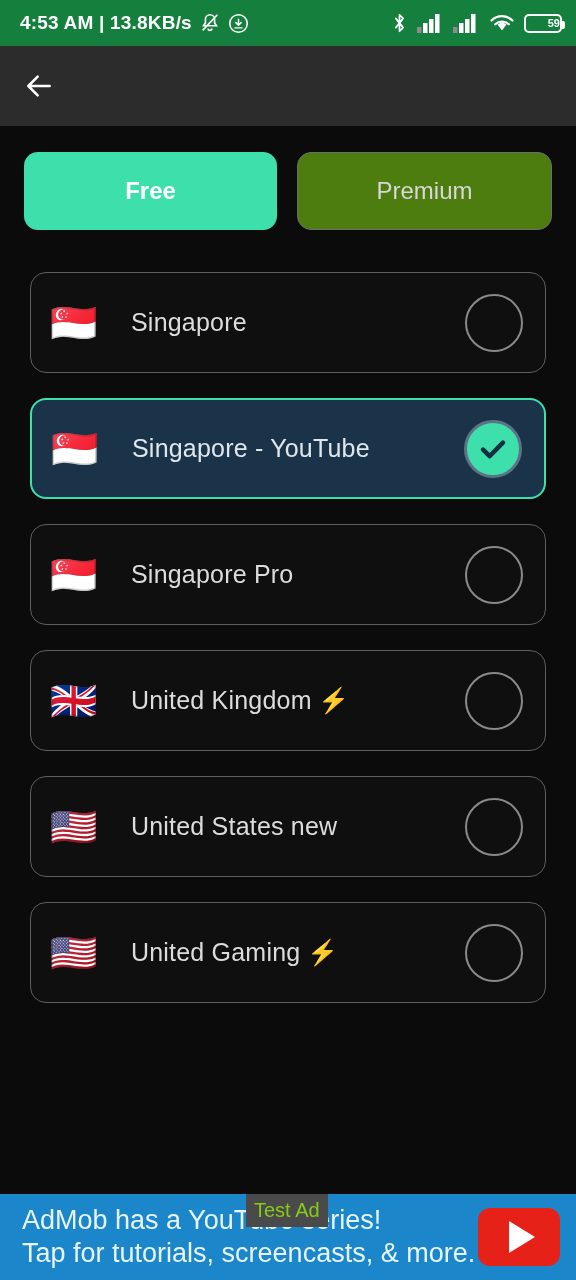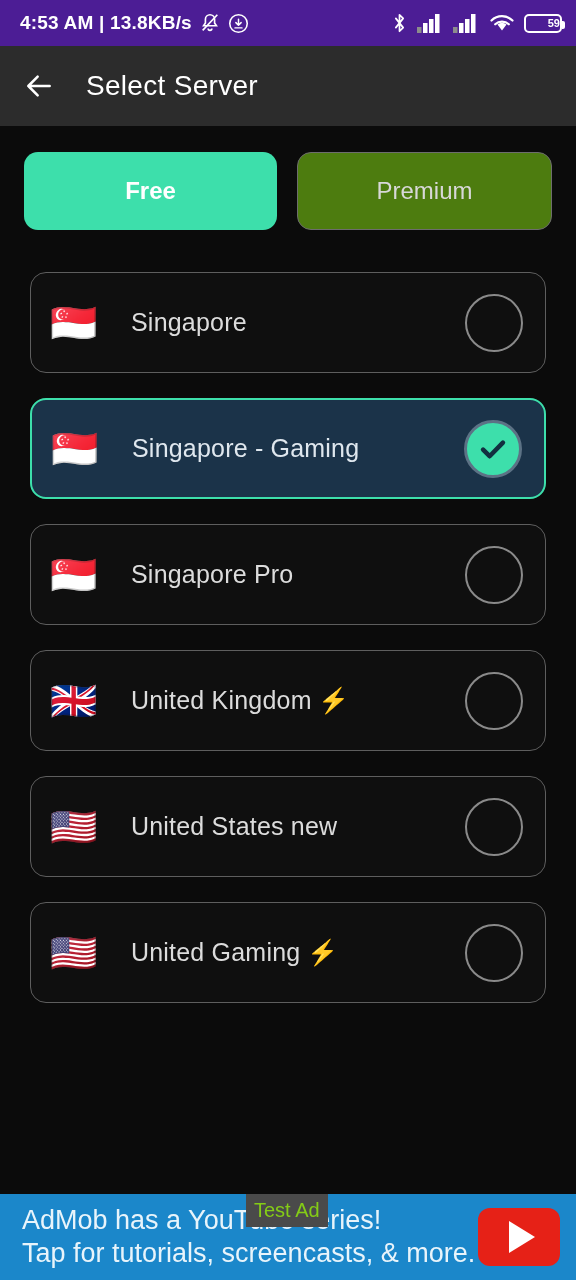--- a/index.html
+++ b/index.html
@@ -12,21 +12,21 @@
   #screen {
     position:relative;
     width:576px; height:1280px;
     background:#0b0b0b;
     display:flex; flex-direction:column;
   }
 
   
   .statusbar{
     height:46px; flex:0 0 46px;
-    background:#4c1d95;
+    background:#15803d;
     display:flex; align-items:center;
     padding:0 14px 0 20px;
     color:#ffffff;
   }
   .sb-left{ display:flex; align-items:center; gap:7px; }
   .sb-clock{ font-size:19px; font-weight:700; letter-spacing:.2px; white-space:nowrap; }
   .sb-right{ margin-left:auto; display:flex; align-items:center; gap:9px; }
   .icon-svg{ display:block; }
   .battery{
     position:relative; width:38px; height:19px;
@@ -213,39 +213,38 @@
   </div>
 
   <div class="appbar">
     <div class="back-btn">
       <span>
         <svg class="icon-svg" width="32" height="32" viewBox="0 0 24 24">
           <path d="M20 12H4M4 12l7-7M4 12l7 7" fill="none" stroke="#fff" stroke-width="1.9" stroke-linecap="round" stroke-linejoin="round"></path>
         </svg>
       </span>
     </div>
-    <div class="appbar-title">Select Server</div>
   </div>
 
   <div class="tabs">
     <div class="tab active">Free</div>
     <div class="tab inactive">Premium</div>
   </div>
 
   <div class="server-list">
 
     <div class="server-row">
       <span class="flag">🇸🇬</span>
       <span class="server-name">Singapore</span>
       <span class="radio"></span>
     </div>
 
     <div class="server-row selected">
       <span class="flag">🇸🇬</span>
-      <span class="server-name">Singapore - Gaming</span>
+      <span class="server-name">Singapore - YouTube</span>
       <span class="radio checked">
         <span>
           <svg class="icon-svg" width="34" height="34" viewBox="0 0 24 24">
             <path d="M5 12.5l4.6 4.6L19 7.5" fill="none" stroke="#123040" stroke-width="3.2" stroke-linecap="round" stroke-linejoin="round"></path>
           </svg>
         </span>
       </span>
     </div>
 
     <div class="server-row">

